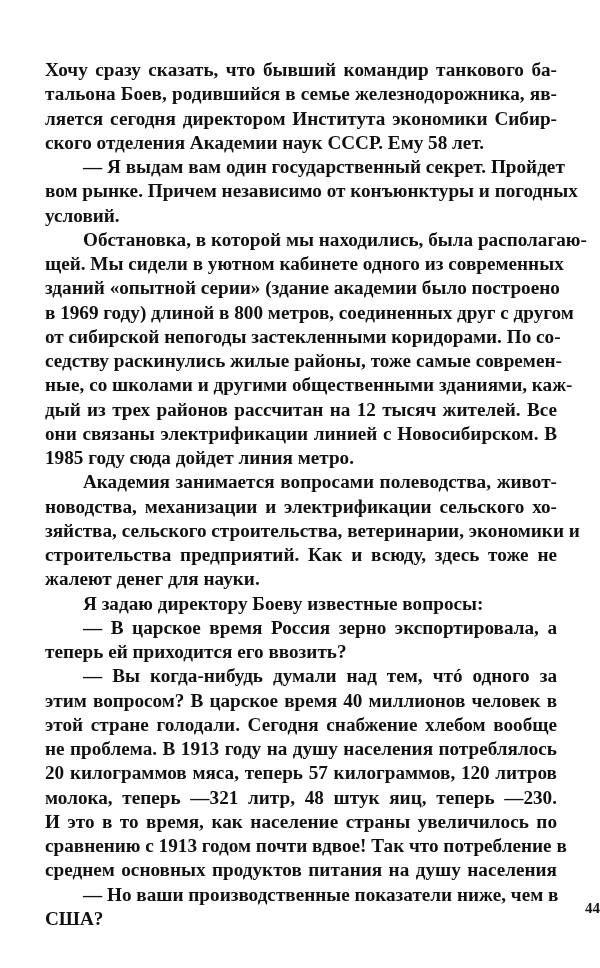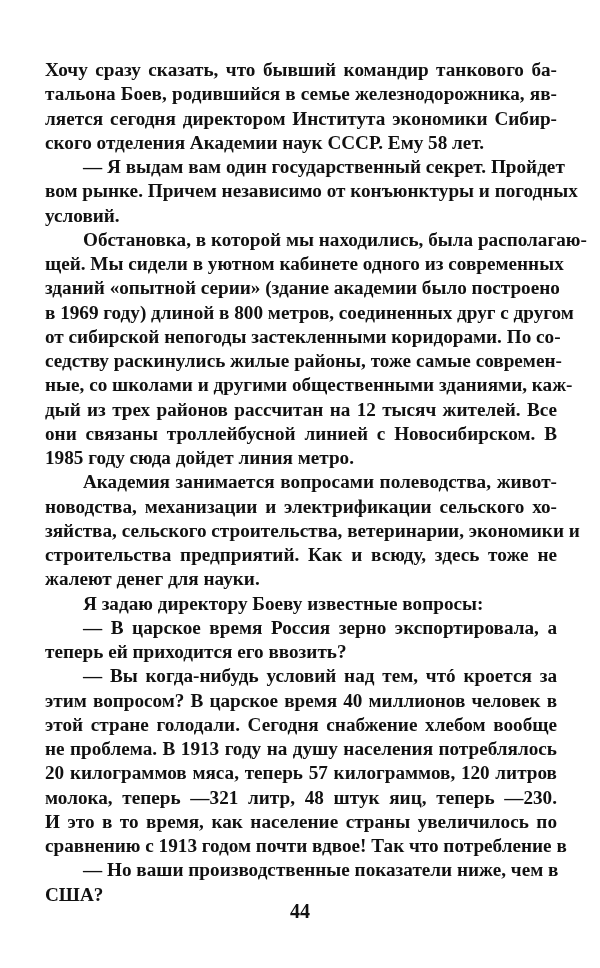--- a/index.html
+++ b/index.html
@@ -22,24 +22,24 @@
     text-align-last: justify;
     height: 24.25px;
   }
   .line.last { text-align-last: left; }
   .line.indent { padding-left: 38px; }
   .page-number {
     position: absolute;
     left: 0;
     width: 600px;
     top: 900px;
-    text-align: center;
+    text-align: right;
     font-family: "Liberation Serif", serif;
     font-weight: bold;
-    font-size: 20px;
+    font-size: 15px;
     color: #111111;
   }
 </style>
 </head>
 <body>
 
 <div class="page">
 
   <div>
     <span class="line">Хочу сразу сказать, что бывший командир танкового ба-</span>
@@ -56,21 +56,21 @@
 
   <div>
     <span class="line indent">Обстановка, в которой мы находились, была располагаю-</span>
     <span class="line">щей. Мы сидели в уютном кабинете одного из современных</span>
     <span class="line">зданий «опытной серии» (здание академии было построено</span>
     <span class="line">в 1969 году) длиной в 800 метров, соединенных друг с другом</span>
     <span class="line">от сибирской непогоды застекленными коридорами. По со-</span>
     <span class="line">седству раскинулись жилые районы, тоже самые современ-</span>
     <span class="line">ные, со школами и другими общественными зданиями, каж-</span>
     <span class="line">дый из трех районов рассчитан на 12 тысяч жителей. Все</span>
-    <span class="line">они связаны троллейбусной линией с Новосибирском. В</span>
+    <span class="line">они связаны электрификации линией с Новосибирском. В</span>
     <span class="line last">1985 году сюда дойдет линия метро.</span>
   </div>
 
   <div>
     <span class="line indent">Академия занимается вопросами полеводства, живот-</span>
     <span class="line">новодства, механизации и электрификации сельского хо-</span>
     <span class="line">зяйства, сельского строительства, ветеринарии, экономики и</span>
     <span class="line">строительства предприятий. Как и всюду, здесь тоже не</span>
     <span class="line last">жалеют денег для науки.</span>
   </div>
@@ -78,28 +78,29 @@
   <div>
     <span class="line indent last">Я задаю директору Боеву известные вопросы:</span>
   </div>
 
   <div>
     <span class="line indent">— В царское время Россия зерно экспортировала, а</span>
     <span class="line last">теперь ей приходится его ввозить?</span>
   </div>
 
   <div>
-    <span class="line indent">— Вы когда-нибудь условий над тем, чтó кроется за</span>
+    <span class="line indent">— Вы когда-нибудь думали над тем, чтó одного за</span>
     <span class="line">этим вопросом? В царское время 40 миллионов человек в</span>
     <span class="line">этой стране голодали. Сегодня снабжение хлебом вообще</span>
     <span class="line">не проблема. В 1913 году на душу населения потреблялось</span>
     <span class="line">20 килограммов мяса, теперь 57 килограммов, 120 литров</span>
     <span class="line">молока, теперь —321 литр, 48 штук яиц, теперь —230.</span>
     <span class="line">И это в то время, как население страны увеличилось по</span>
     <span class="line">сравнению с 1913 годом почти вдвое! Так что потребление в</span>
+    <span class="line">среднем основных продуктов питания на душу населения</span>
   </div>
 
   <div>
     <span class="line indent">— Но ваши производственные показатели ниже, чем в</span>
     <span class="line last">США?</span>
   </div>
 
 </div>
 
 <div class="page-number">44</div>

